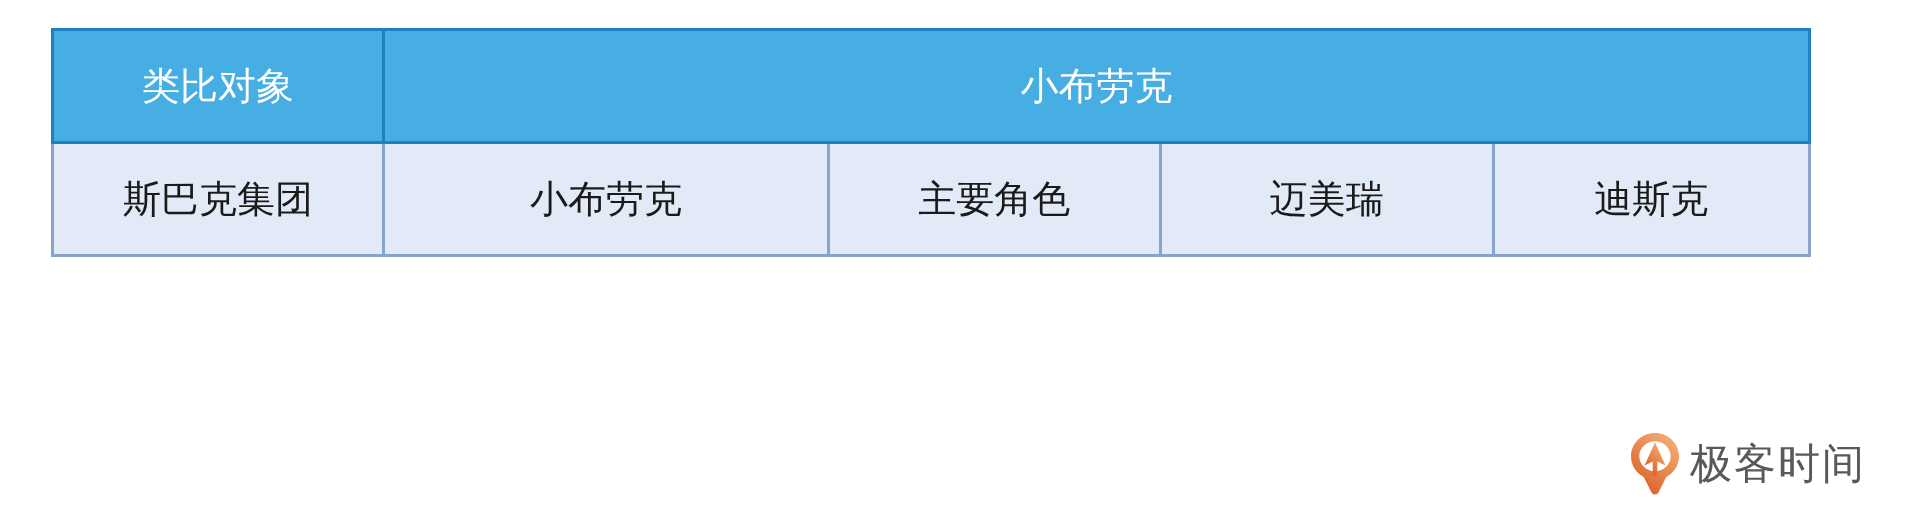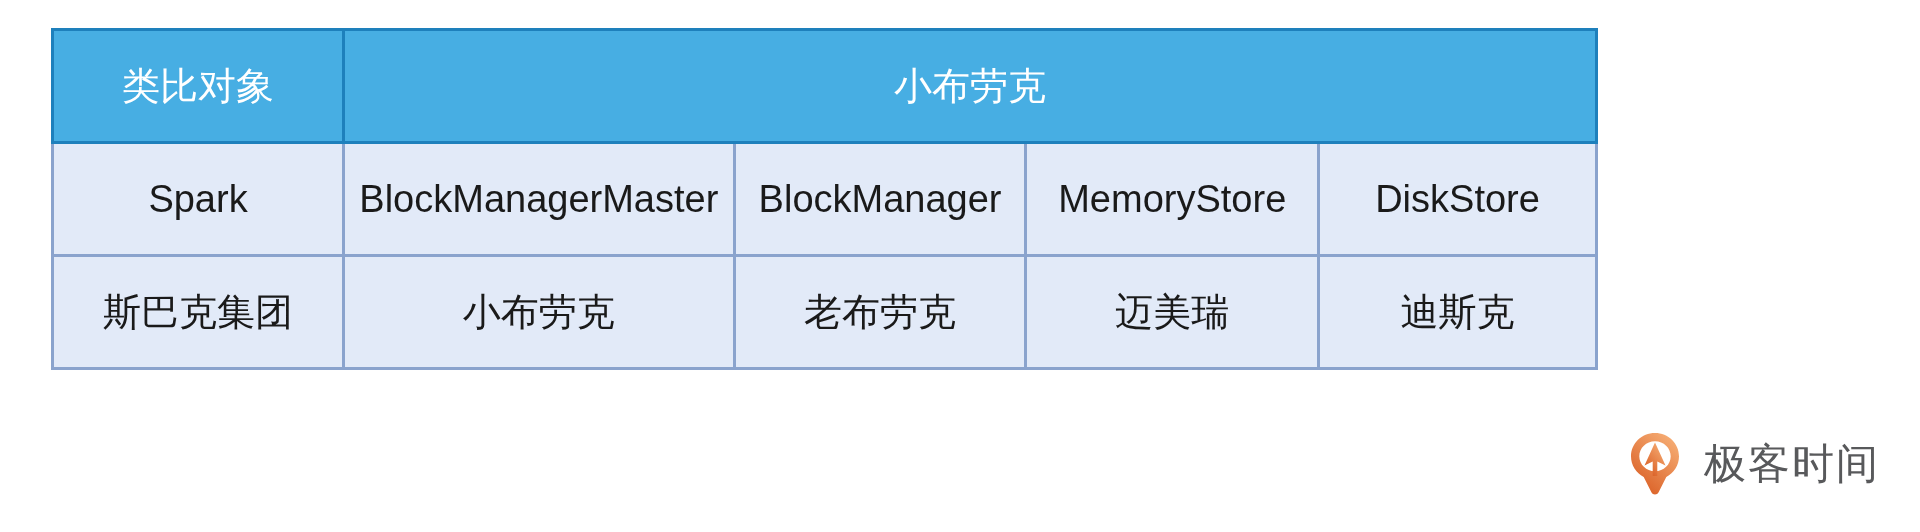--- a/index.html
+++ b/index.html
@@ -14,21 +14,21 @@
     width: 1920px;
     height: 532px;
     overflow: hidden;
   }
 
   
   .analogy-table {
     position: absolute;
     left: 51px;
     top: 28px;
-    width: 1547px;
+    width: 1760px;
     border-collapse: collapse;
     table-layout: fixed;
   }
   .analogy-table th,
   .analogy-table td {
     height: 113px;
     text-align: center;
     vertical-align: middle;
     font-size: 38px;
     font-weight: 400;
@@ -46,21 +46,21 @@
     border: 3px solid var(--cell-border, #8AA3CD);
   }
 
   
   .logo {
     position: absolute;
     left: 1630px;
     top: 432px;
     display: flex;
     align-items: center;
-    gap: 24px;
+    gap: 10px;
   }
   .logo-icon-wrap {
     width: 50px;
     height: 64px;
     flex: 0 0 auto;
   }
   .logo-icon-wrap svg { width: 100%; height: 100%; display: block; }
   .logo-text {
     font-size: 42px;
     letter-spacing: 2px;
@@ -81,30 +81,23 @@
     <col style="width:18.00%">
   </colgroup>
   <thead>
     <tr>
       <th>类比对象</th>
       <th colspan="4">小布劳克</th>
     </tr>
   </thead>
   <tbody>
     <tr>
-      <td>Spark</td>
-      <td>BlockManagerMaster</td>
-      <td>BlockManager</td>
-      <td>MemoryStore</td>
-      <td>DiskStore</td>
-    </tr>
-    <tr>
       <td>斯巴克集团</td>
       <td>小布劳克</td>
-      <td>老布劳克</td>
+      <td>主要角色</td>
       <td>迈美瑞</td>
       <td>迪斯克</td>
     </tr>
   </tbody>
 </table>
 
 <div class="logo">
   <span class="logo-icon-wrap">
     <svg viewBox="0 0 50 64" xmlns="http://www.w3.org/2000/svg" aria-hidden="true">
       <defs>

